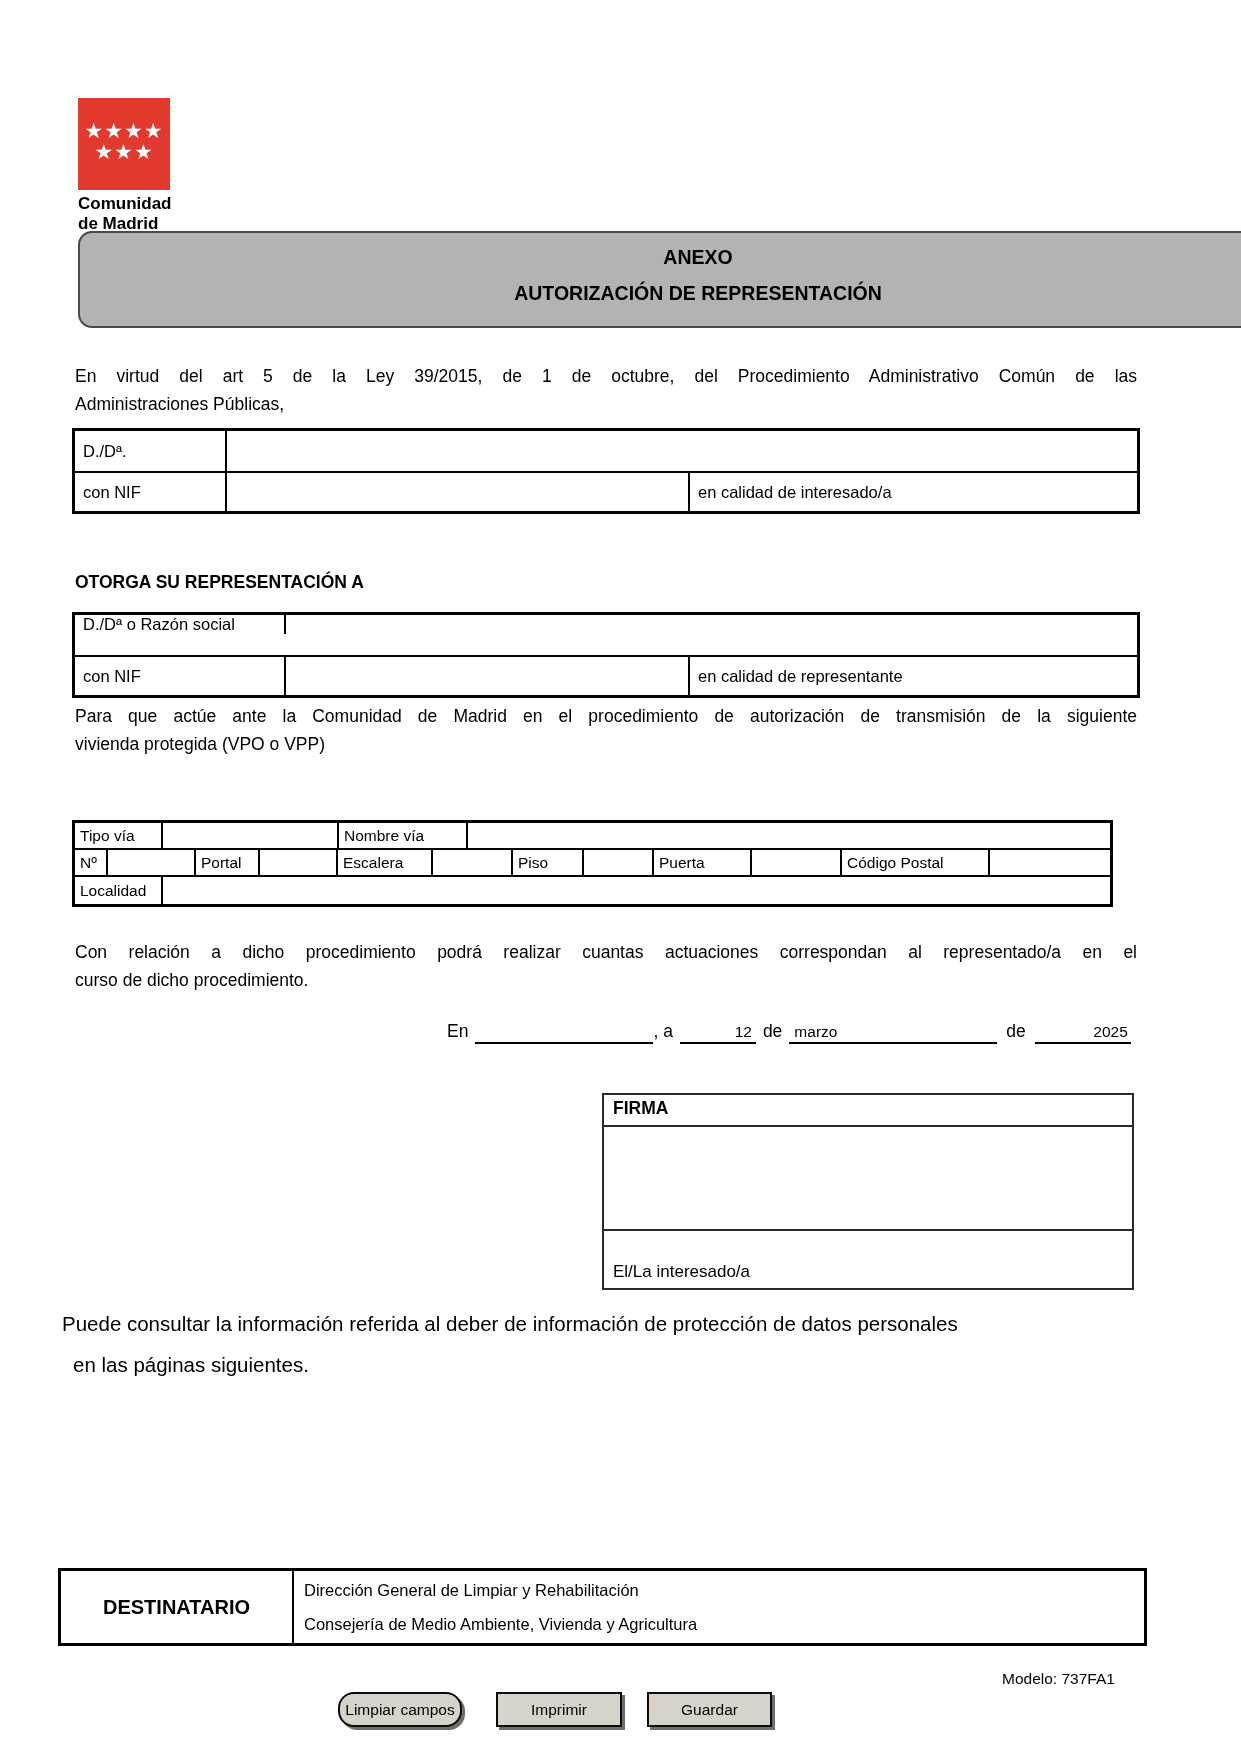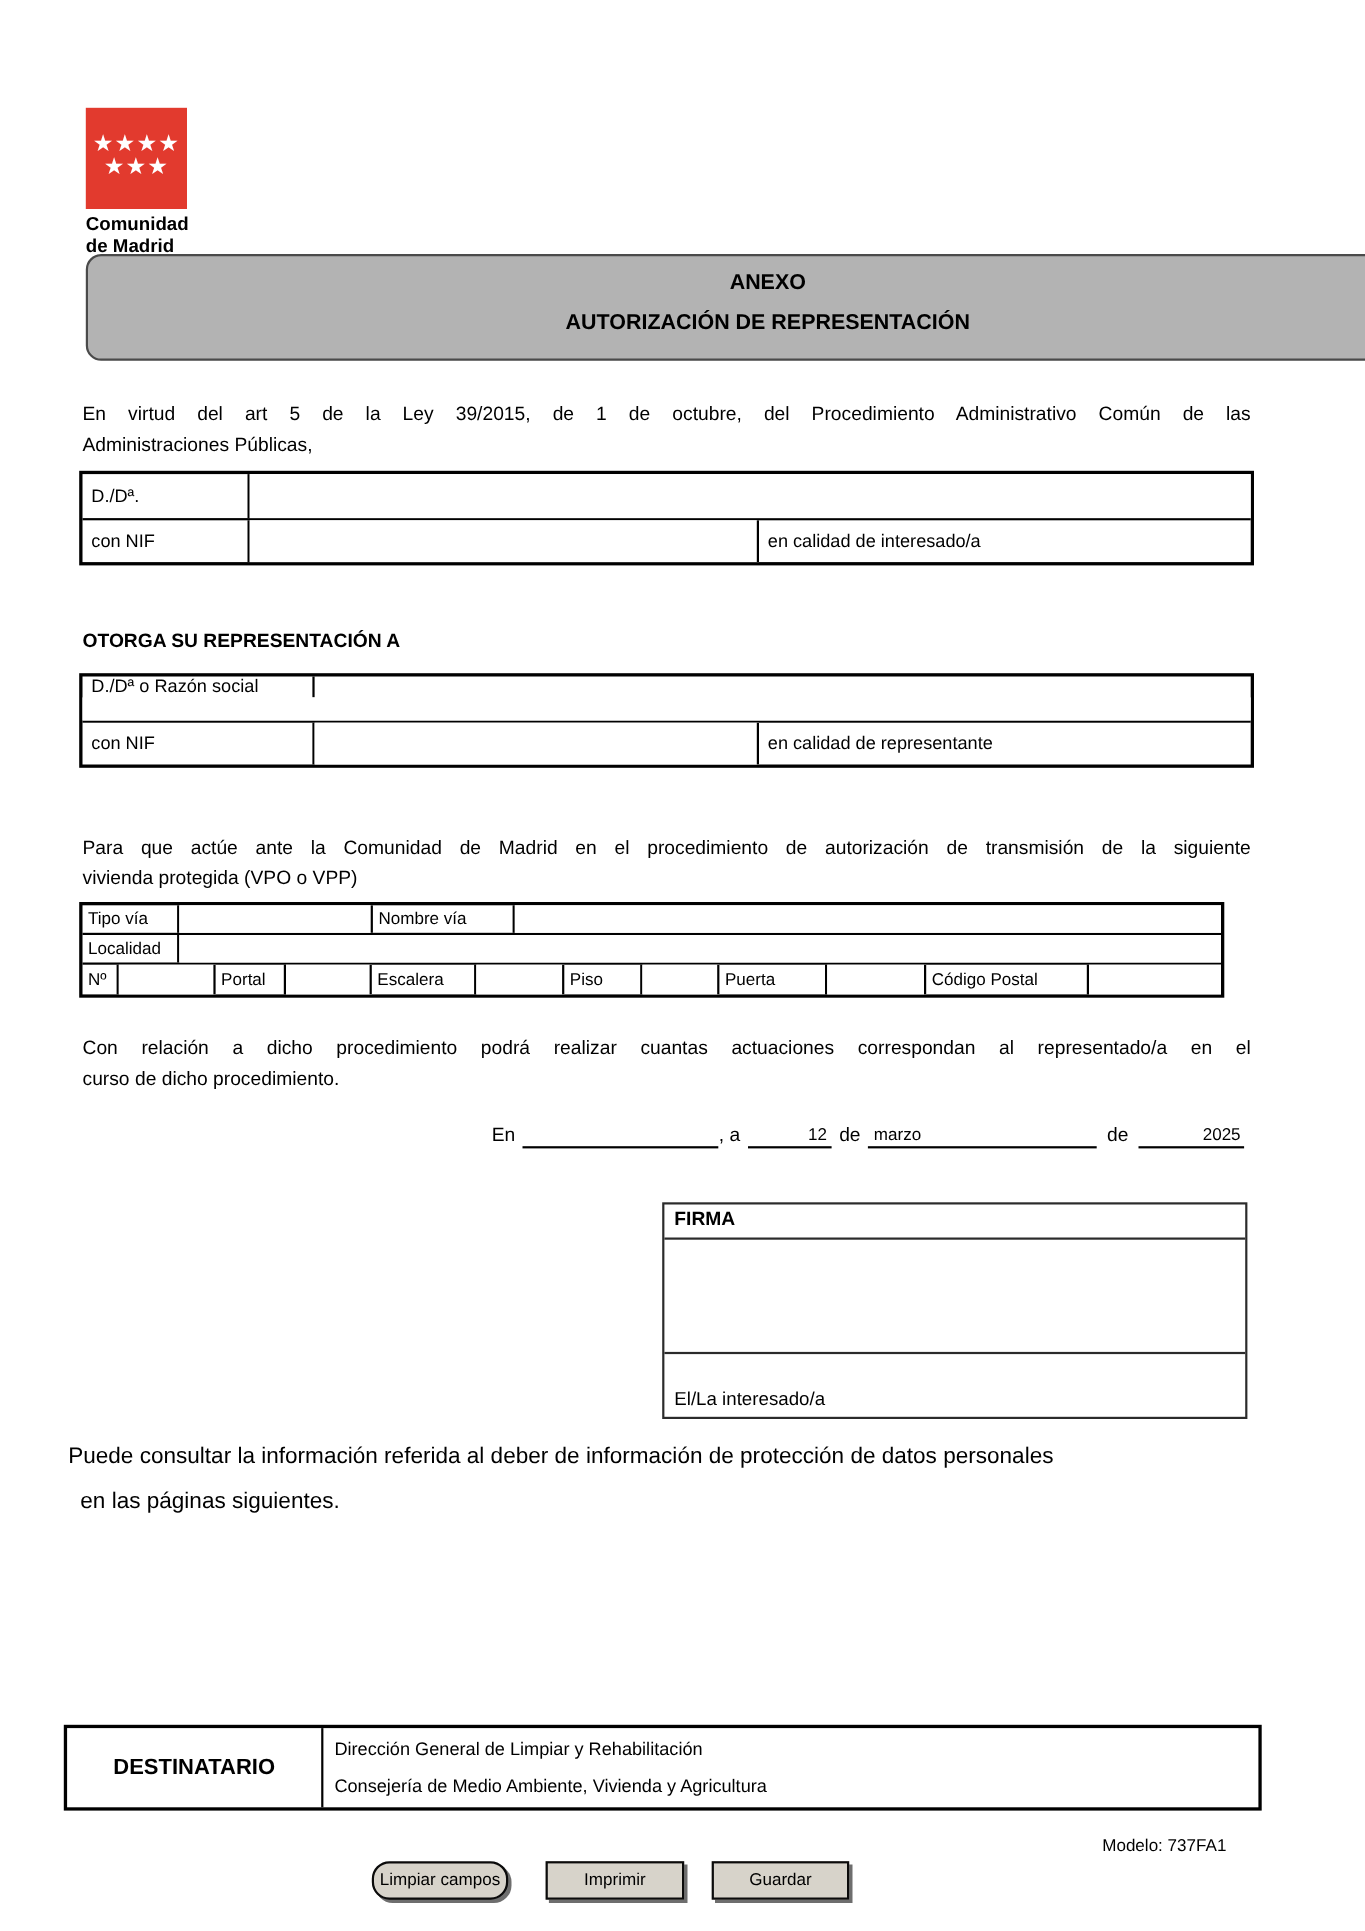--- a/index.html
+++ b/index.html
@@ -104,48 +104,48 @@
       <div class="tcell" style="width:211px;">D./Dª o Razón social</div>
       <div class="tcell field" style="flex:1;"></div>
     </div>
     <div class="trow" style="height:38px;">
       <div class="tcell" style="width:211px;">con NIF</div>
       <div class="tcell field" style="width:404px;"></div>
       <div class="tcell" style="flex:1;">en calidad de representante</div>
     </div>
   </div>
 
-  <div class="para" style="top:756px;">
+  <div class="para" style="top:702px;">
     <div class="jline">Para que actúe ante la Comunidad de Madrid en el procedimiento de autorización de transmisión de la siguiente</div>
     <div class="lline">vivienda protegida (VPO o VPP)</div>
   </div>
 
   <div class="tbl addr" style="left:72px;top:820px;width:1041px;">
     <div class="trow" style="height:27px;">
       <div class="tcell" style="width:88px;">Tipo vía</div>
       <div class="tcell field" style="width:176px;"></div>
       <div class="tcell" style="width:129px;">Nombre vía</div>
-      <div class="tcell field" style="flex:1;"></div>
-    </div>
-    <div class="trow" style="height:27px;">
-      <div class="tcell" style="width:88px;">Localidad</div>
       <div class="tcell field" style="flex:1;"></div>
     </div>
     <div class="trow" style="height:27px;">
       <div class="tcell" style="width:33px;">Nº</div>
       <div class="tcell field" style="width:88px;"></div>
       <div class="tcell" style="width:64px;">Portal</div>
       <div class="tcell field" style="width:78px;"></div>
       <div class="tcell" style="width:95px;">Escalera</div>
       <div class="tcell field" style="width:80px;"></div>
       <div class="tcell" style="width:71px;">Piso</div>
       <div class="tcell field" style="width:70px;"></div>
       <div class="tcell" style="width:98px;">Puerta</div>
       <div class="tcell field" style="width:90px;"></div>
       <div class="tcell" style="width:148px;">Código Postal</div>
+      <div class="tcell field" style="flex:1;"></div>
+    </div>
+    <div class="trow" style="height:27px;">
+      <div class="tcell" style="width:88px;">Localidad</div>
       <div class="tcell field" style="flex:1;"></div>
     </div>
   </div>
 
   <div class="para" style="top:938px;">
     <div class="jline">Con relación a dicho procedimiento podrá realizar cuantas actuaciones correspondan al representado/a en el</div>
     <div class="lline">curso de dicho procedimiento.</div>
   </div>
 
   <div class="dateline">

